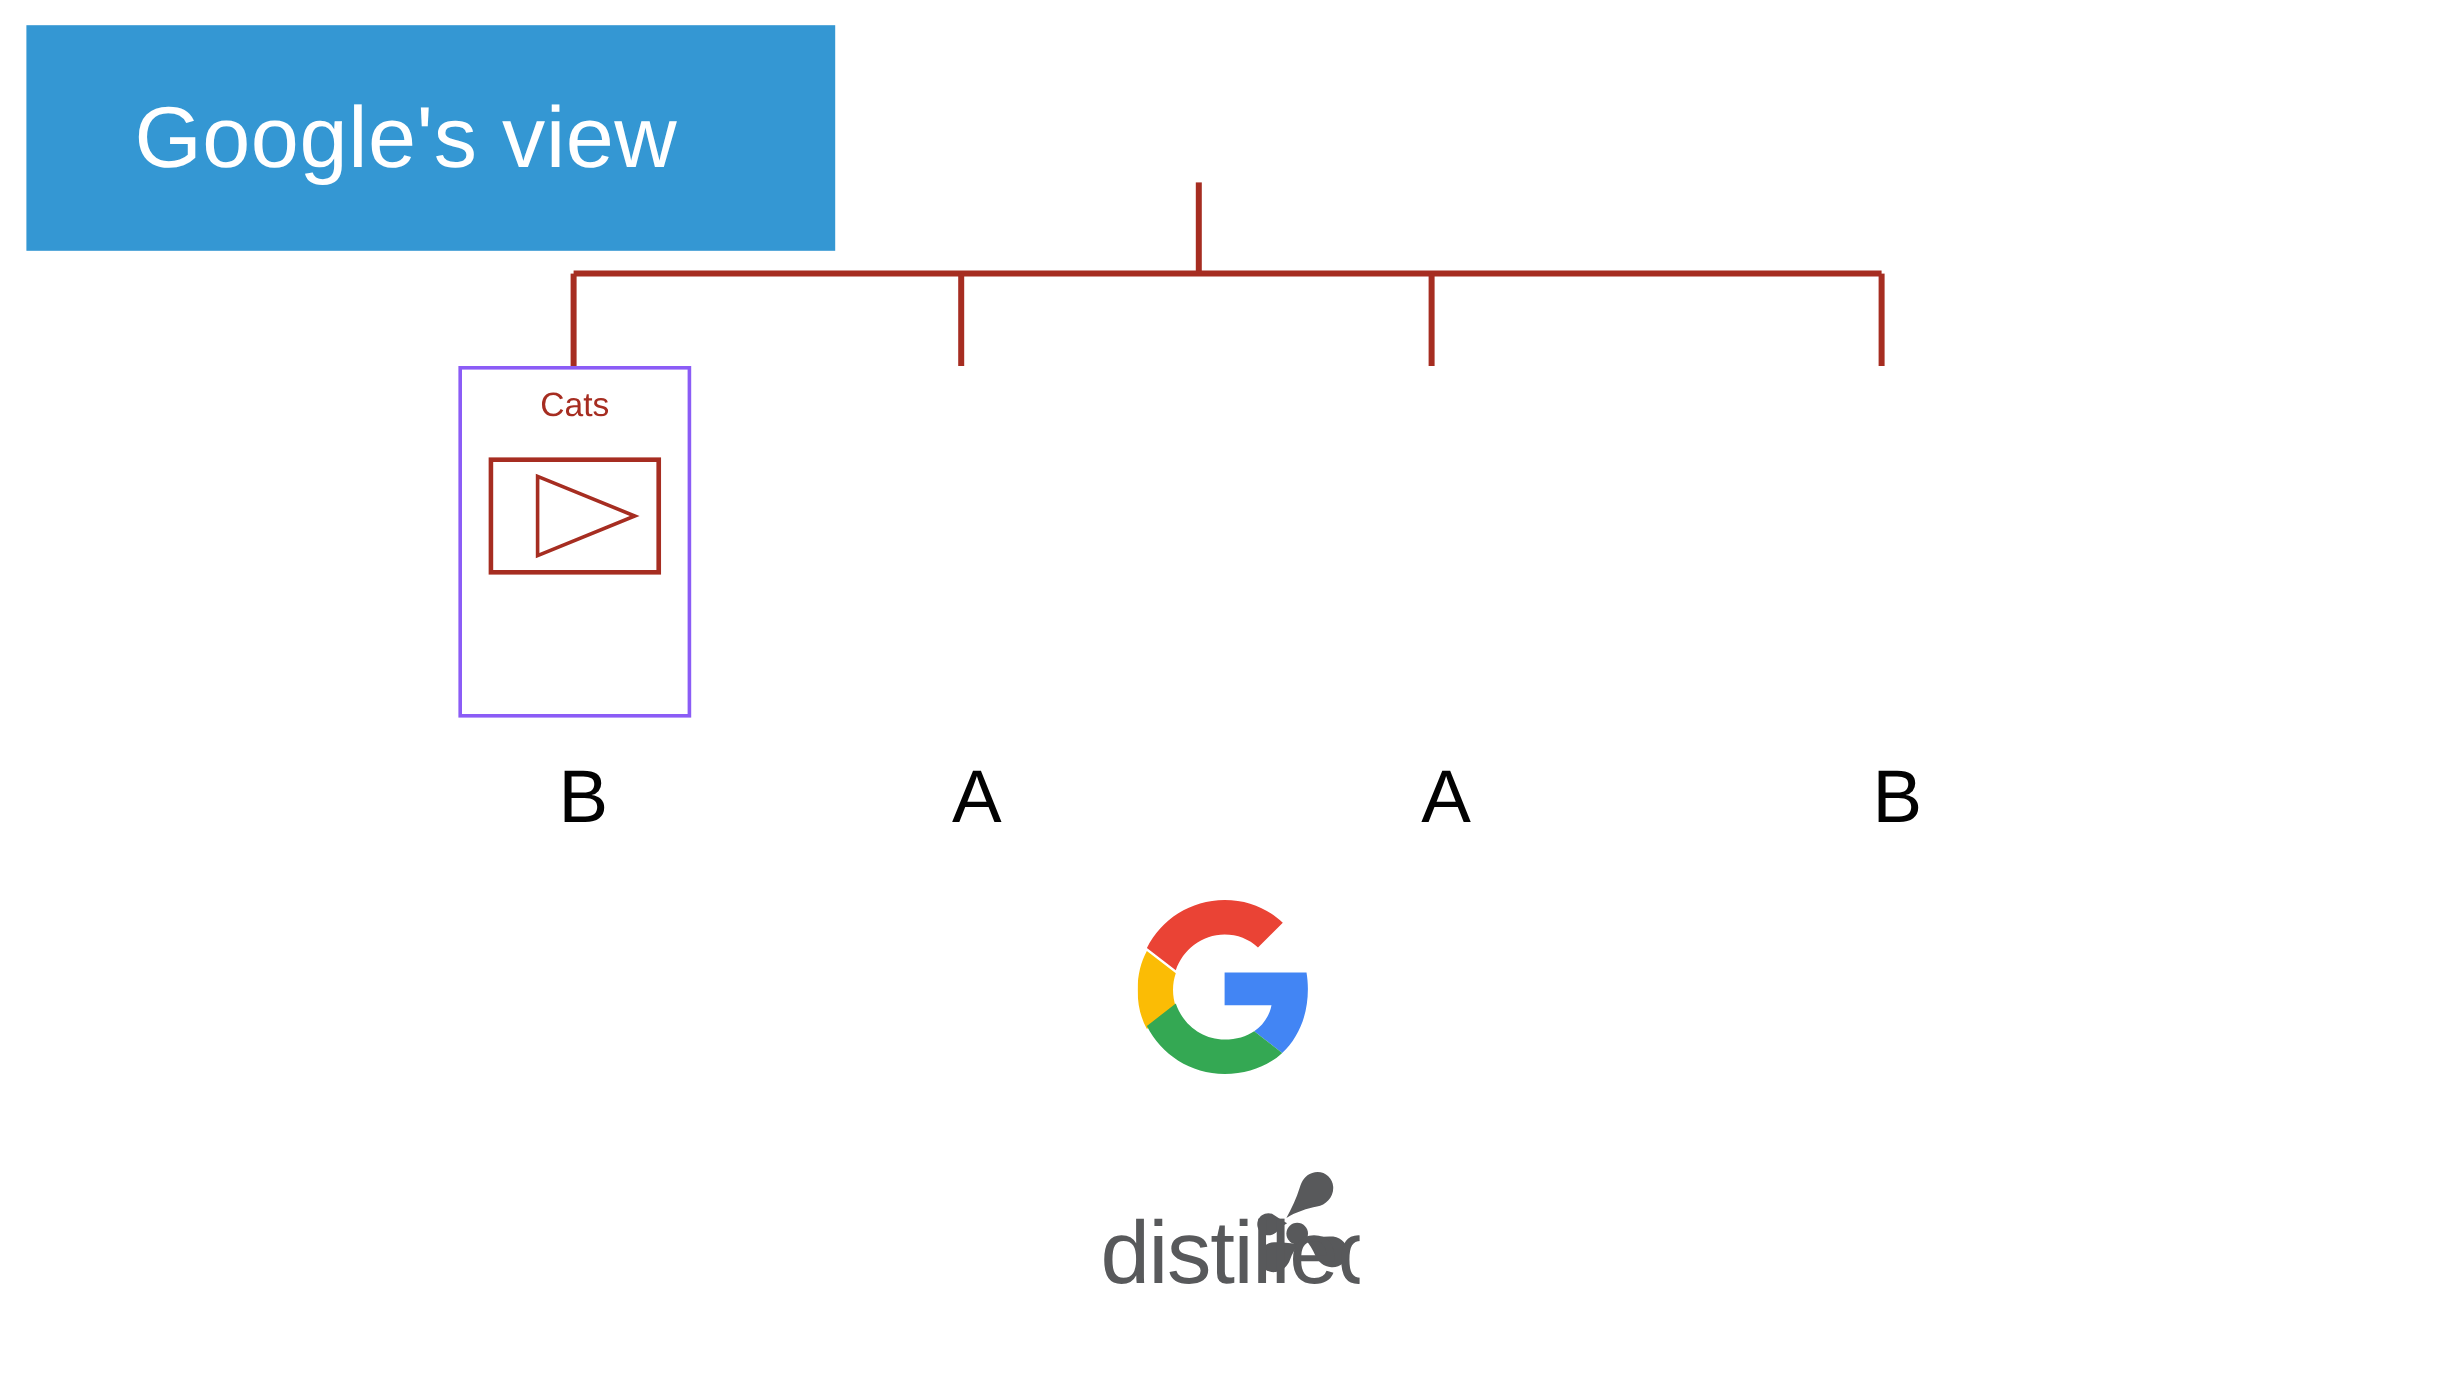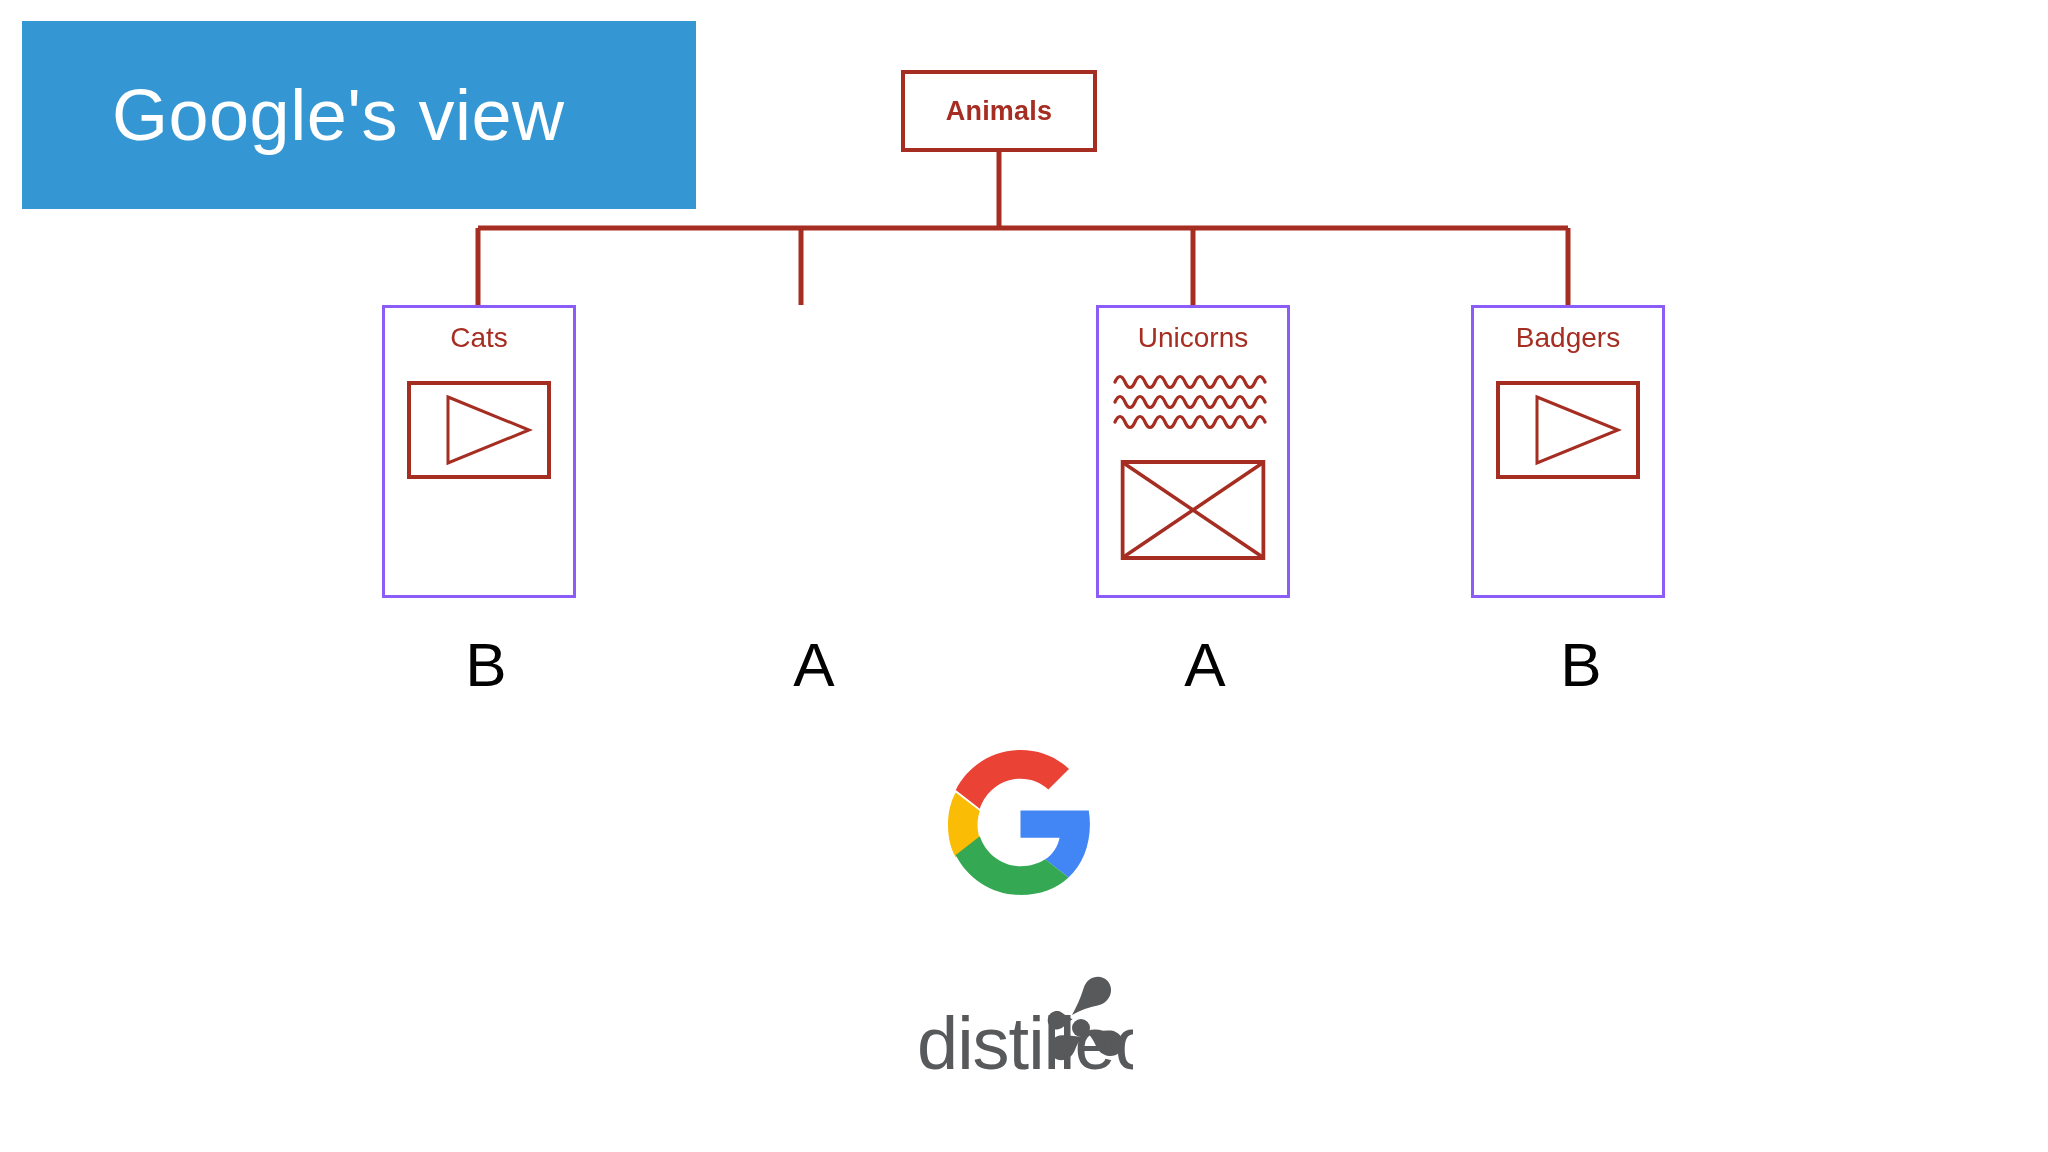--- a/index.html
+++ b/index.html
@@ -174,56 +174,31 @@
 
       <line x1="478" y1="228" x2="1568" y2="228"></line>
 
       <line x1="478" y1="228" x2="478" y2="305"></line>
       <line x1="801" y1="228" x2="801" y2="305"></line>
       <line x1="1193" y1="228" x2="1193" y2="305"></line>
       <line x1="1568" y1="228" x2="1568" y2="305"></line>
     </g>
   </svg>
 
-  <div class="root-node">
-    <span class="root-label">Animals</span>
-  </div>
 
   <div class="card" style="left:382px; top:305px;">
     <div class="card-title">Cats</div>
     <svg class="video-icon" viewBox="0 0 144 98">
       <rect x="2" y="2" width="140" height="94" fill="none" stroke="#a62d21" stroke-width="4"></rect>
       <polygon points="41,16 122,49 41,82" fill="none" stroke="#a62d21" stroke-width="3"></polygon>
     </svg>
   </div>
 
 
-  <div class="card" style="left:1096px; top:305px;">
-    <div class="card-title">Unicorns</div>
-    <svg class="wavy-lines" viewBox="0 0 160 62">
-      <g fill="none" stroke="#a62d21" stroke-width="3.2" stroke-linecap="round">
-        <path d="M2,12 q5,-11 10,0 t10,0 t10,0 t10,0 t10,0 t10,0 t10,0 t10,0 t10,0 t10,0 t10,0 t10,0 t10,0 t10,0 t10,0"></path>
-        <path d="M2,32 q5,-11 10,0 t10,0 t10,0 t10,0 t10,0 t10,0 t10,0 t10,0 t10,0 t10,0 t10,0 t10,0 t10,0 t10,0 t10,0"></path>
-        <path d="M2,52 q5,-11 10,0 t10,0 t10,0 t10,0 t10,0 t10,0 t10,0 t10,0 t10,0 t10,0 t10,0 t10,0 t10,0 t10,0 t10,0"></path>
-      </g>
-    </svg>
-    <svg class="broken-img" viewBox="0 0 145 100">
-      <rect x="2" y="2" width="141" height="96" fill="none" stroke="#a62d21" stroke-width="4"></rect>
-      <line x1="3" y1="3" x2="142" y2="97" stroke="#a62d21" stroke-width="3.5"></line>
-      <line x1="142" y1="3" x2="3" y2="97" stroke="#a62d21" stroke-width="3.5"></line>
-    </svg>
-  </div>
-
-  <div class="card" style="left:1471px; top:305px;">
-    <div class="card-title">Badgers</div>
-    <svg class="video-icon" viewBox="0 0 144 98">
-      <rect x="2" y="2" width="140" height="94" fill="none" stroke="#a62d21" stroke-width="4"></rect>
-      <polygon points="41,16 122,49 41,82" fill="none" stroke="#a62d21" stroke-width="3"></polygon>
-    </svg>
-  </div>
+
 
   <div class="grade" style="left:426px;">B</div>
   <div class="grade" style="left:754px;">A</div>
   <div class="grade" style="left:1145px;">A</div>
   <div class="grade" style="left:1521px;">B</div>
 
   <svg class="google-logo" viewBox="0 0 48 49">
     <path fill="#ea4335" d="M24 9.5c3.54 0 6.71 1.22 9.21 3.6l6.85-6.85C35.9 2.38 30.47 0 24 0 14.62 0 6.51 5.38 2.56 13.22l7.98 6.19C12.43 13.72 17.74 9.5 24 9.5z"></path>
     <path fill="#4285f4" d="M46.98 24.55c0-1.57-.15-3.09-.38-4.55H24v9.02h12.94c-.58 2.96-2.26 5.48-4.78 7.18l7.73 6c4.51-4.18 7.09-10.36 7.09-17.65z"></path>
     <path fill="#fbbc05" d="M10.53 29.41c-.48-1.45-.76-2.99-.76-4.59s.27-3.14.76-4.59l-7.98-6.19C.92 17.1 0 20.43 0 24.82s.92 7.72 2.56 10.78l7.97-6.19z"></path>

